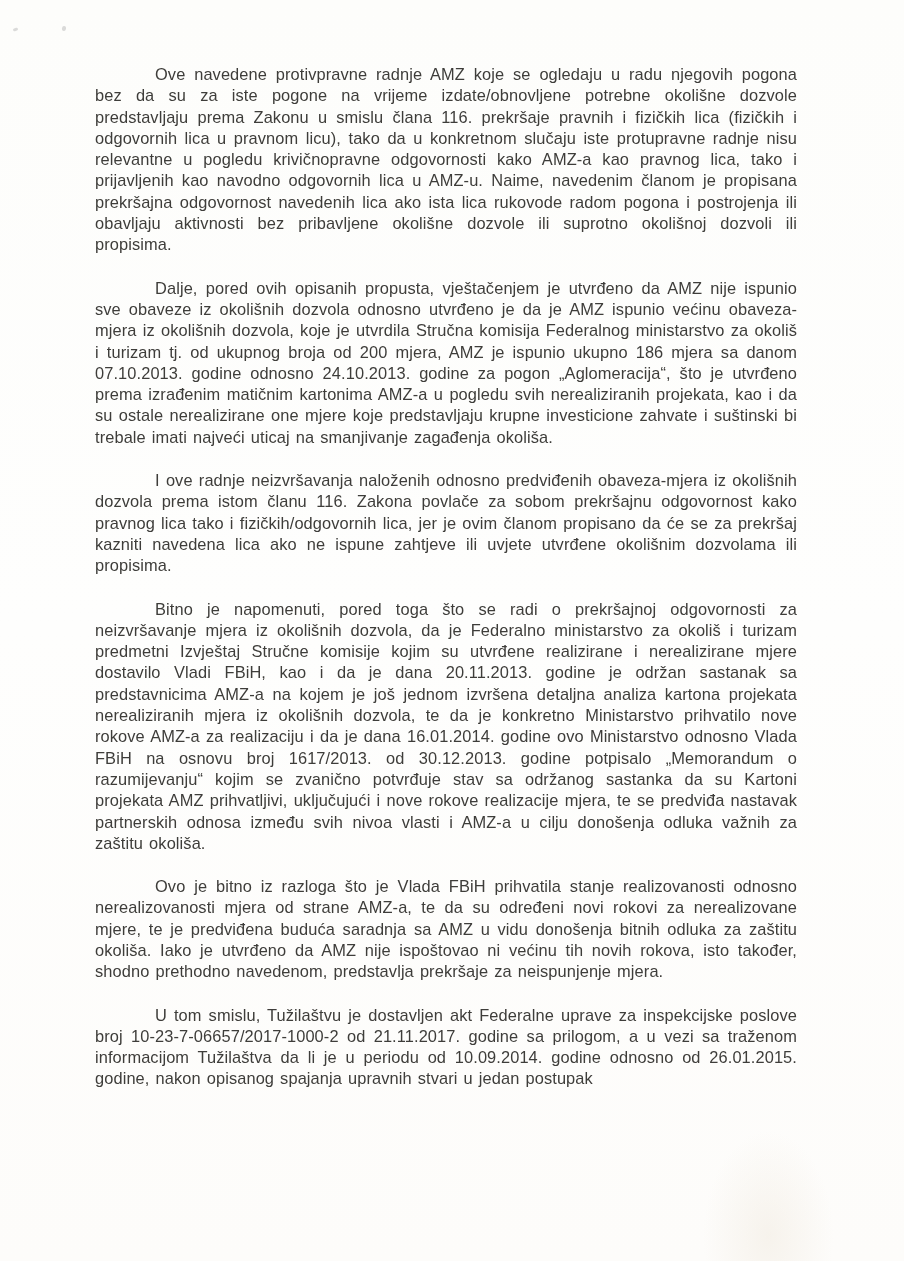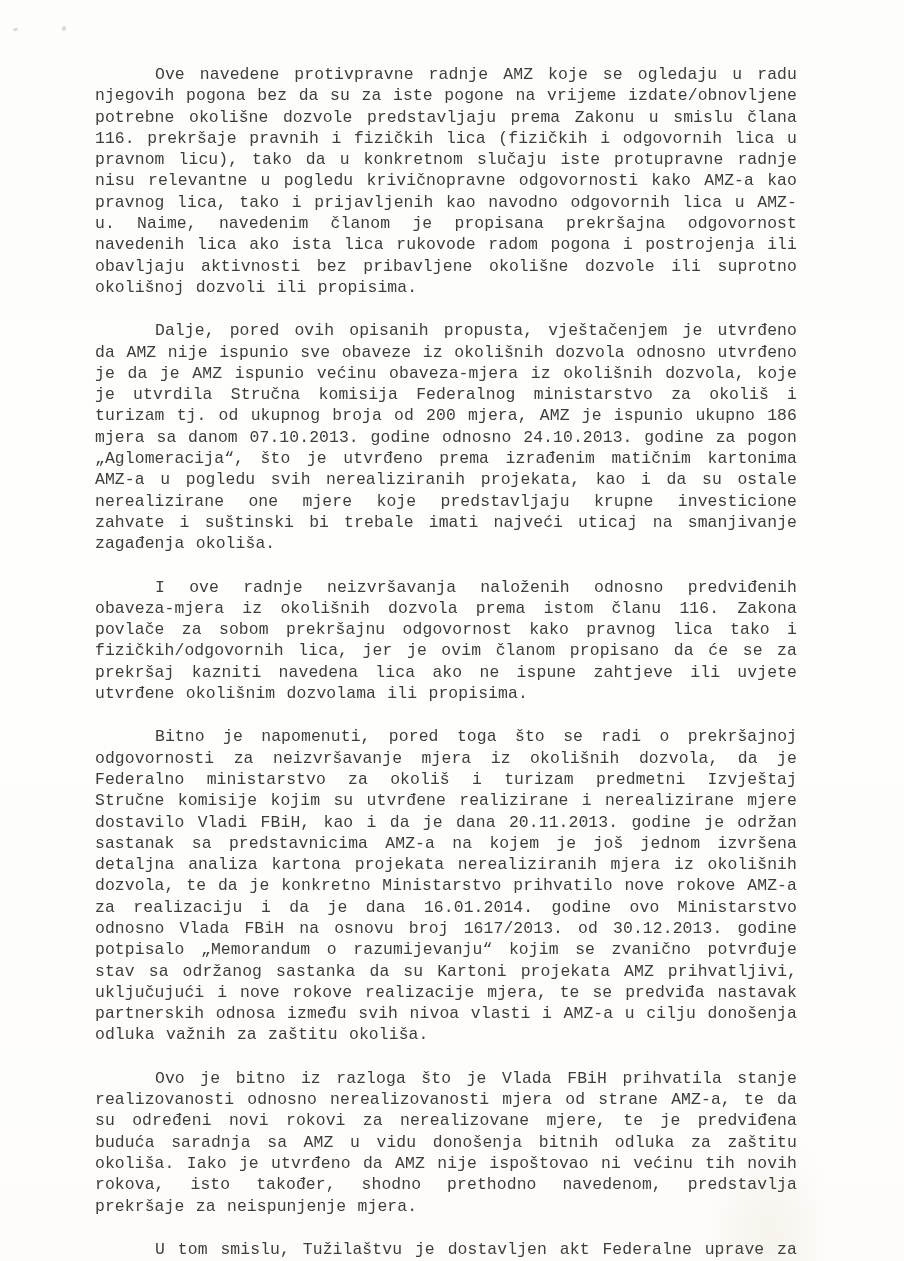--- a/index.html
+++ b/index.html
@@ -27,21 +27,21 @@
   }
   .mark-1 { left: 13px; top: 28px; width: 5px; height: 3px; transform: rotate(-18deg); }
   .mark-2 { left: 62px; top: 26px; width: 4px; height: 5px; transform: rotate(10deg); }
   .text-block {
     position: absolute;
     left: 95px;
     top: 64px;
     width: 702px;
   }
   .para {
-    font-family: Liberation Mono, monospace;
+    font-family: Liberation Sans, sans-serif;
     font-size: 16.4px;
     line-height: 21.3px;
     color: #3e3d3a;
     text-align: justify;
     text-indent: 60px;
     word-spacing: 1.4px;
     letter-spacing: 0.1px;
     margin: 0 0 22px 0;
     -webkit-font-smoothing: antialiased;
   }

